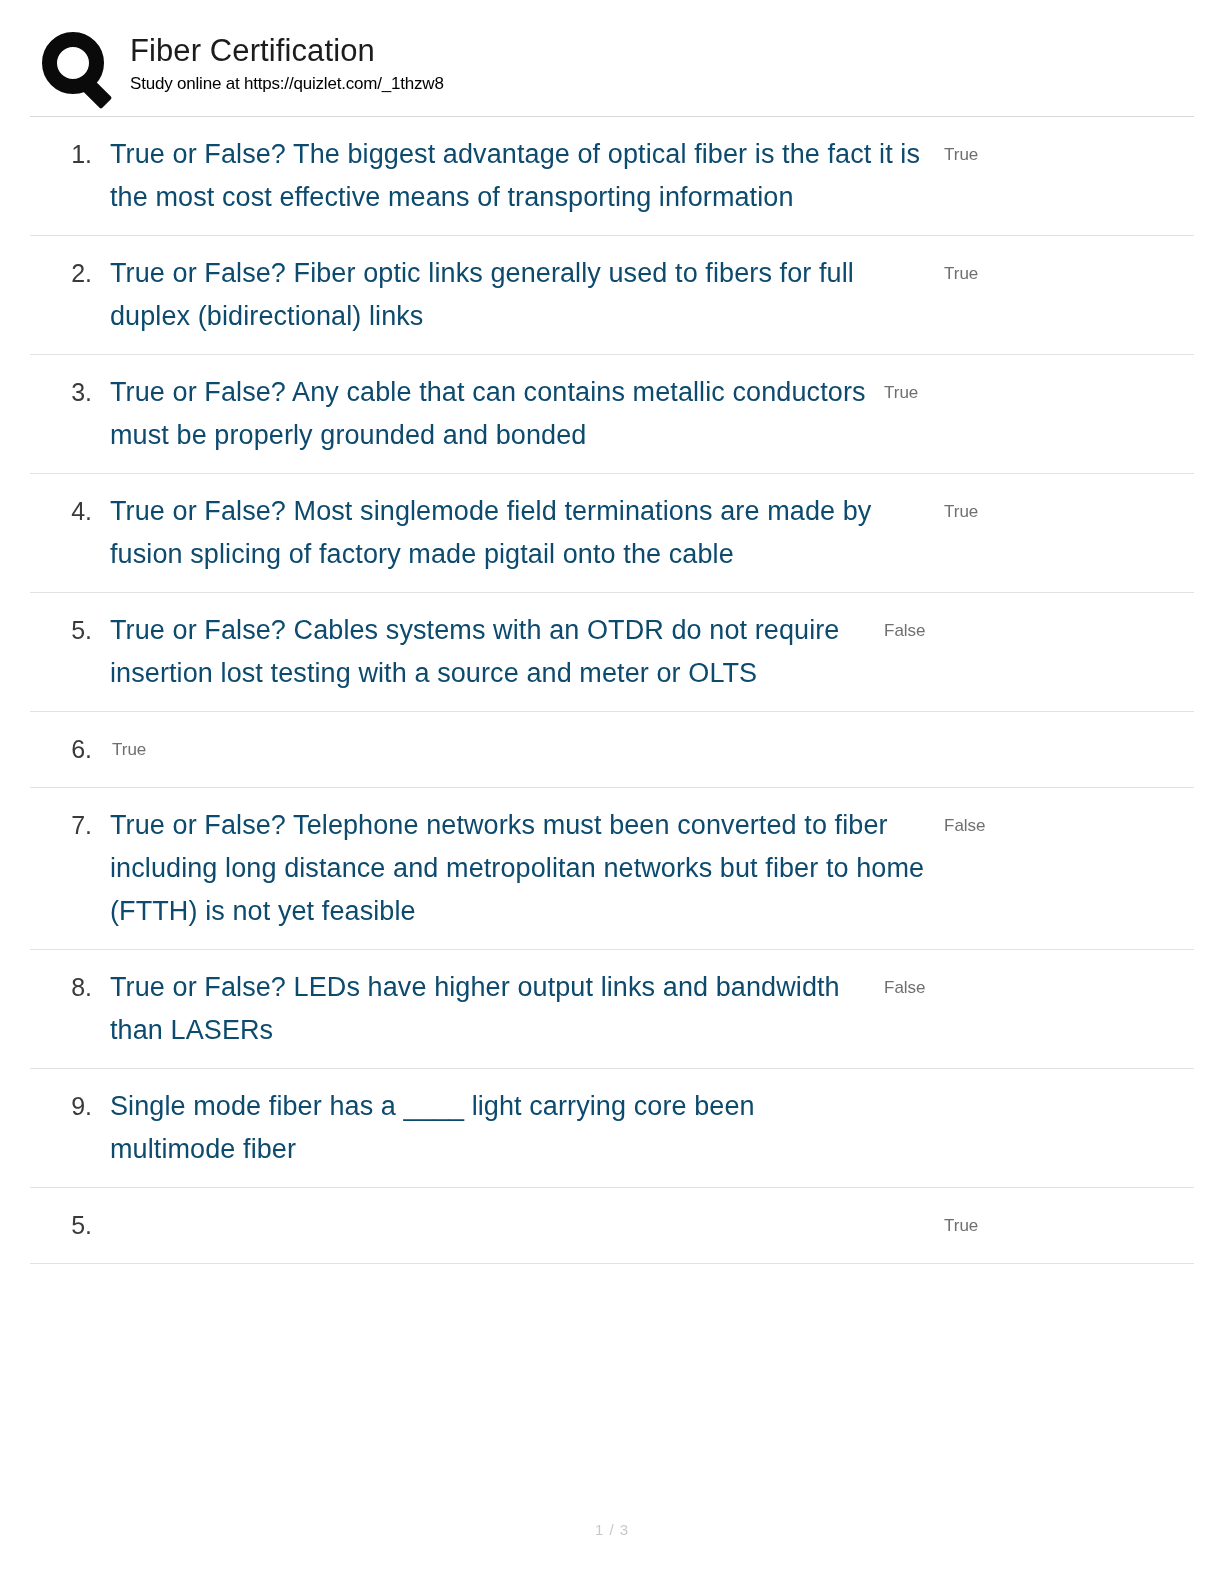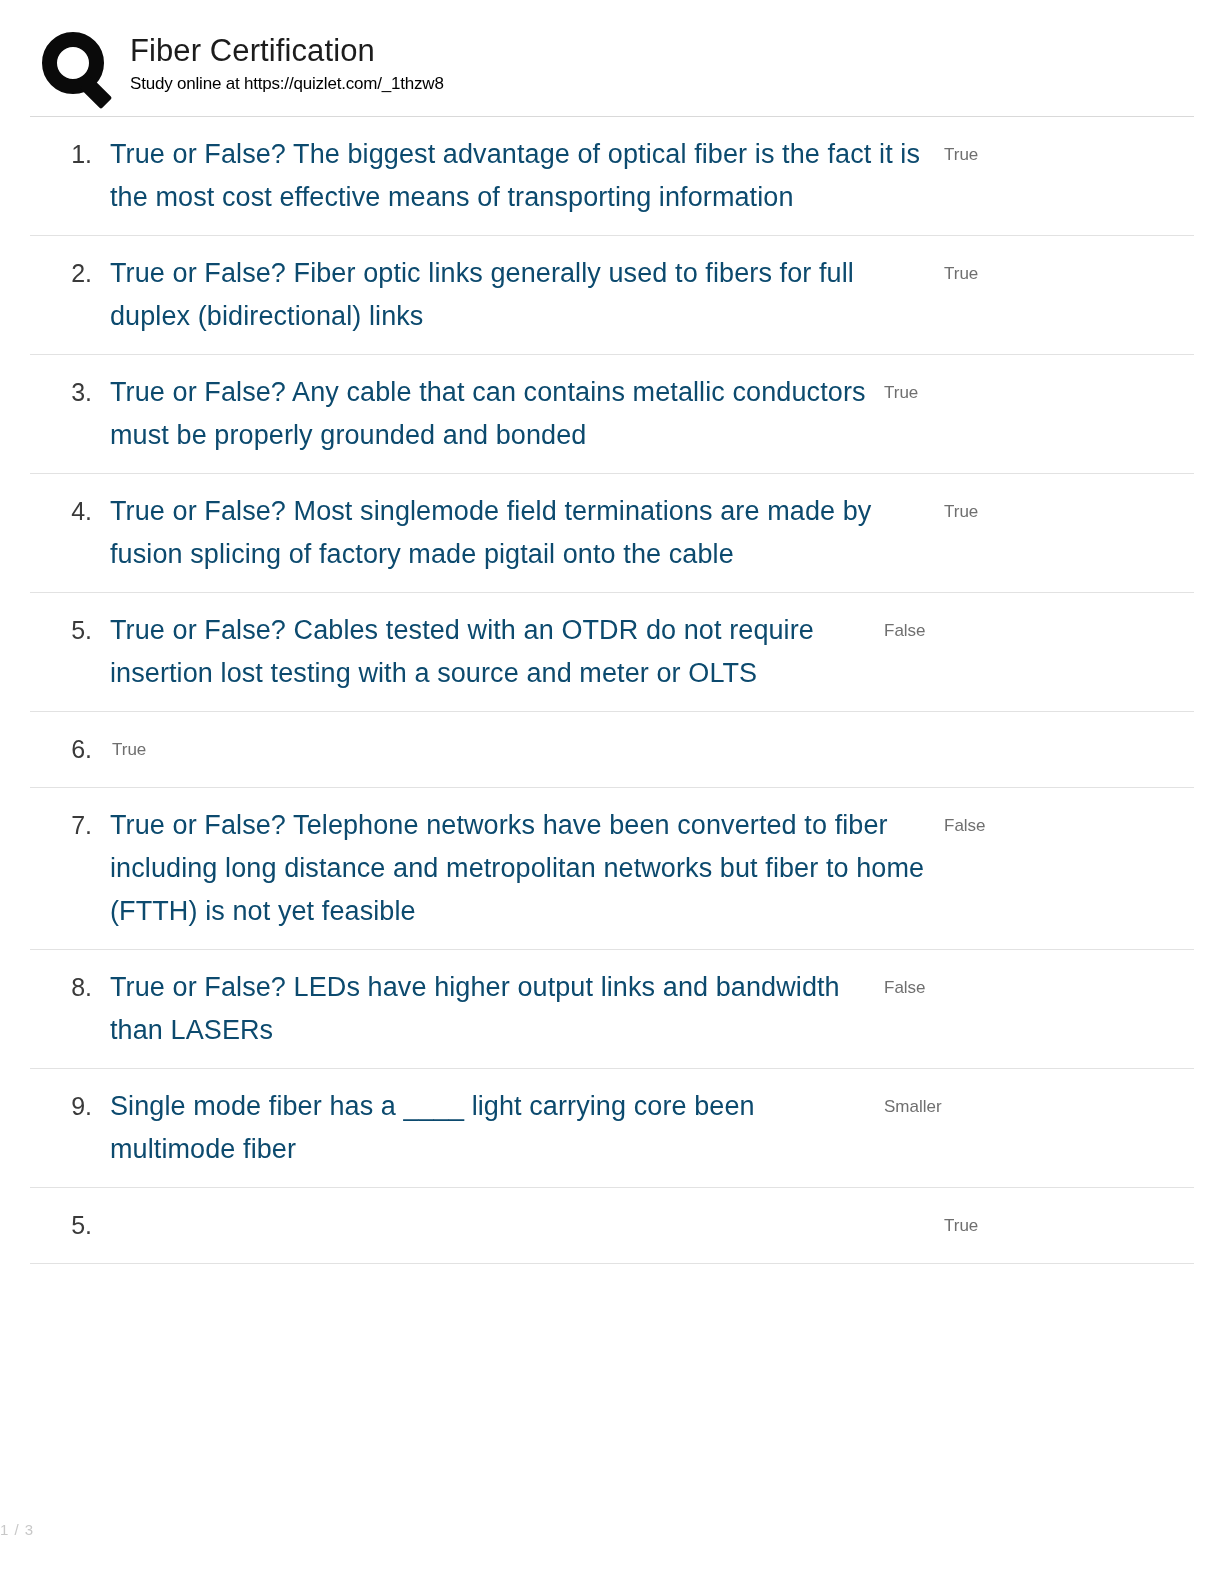--- a/index.html
+++ b/index.html
@@ -114,20 +114,21 @@
   }
 
   
   .qa-row.narrow .qa-term { max-width: 760px; }
 
   .footer {
     position: absolute;
     left: 0;
     right: 0;
     bottom: 46px;
+    text-align: center;
     font-size: 15px;
     color: #c8c8c8;
     letter-spacing: 1px;
   }
 </style>
 </head>
 <body>
 
 <div class="page">
 
@@ -163,45 +164,44 @@
     </div>
 
     <div class="qa-row">
       <div class="qa-num">4.</div>
       <div class="qa-term">True or False? Most singlemode field terminations are made by fusion splicing of factory made pigtail onto the cable</div>
       <div class="qa-def">True</div>
     </div>
 
     <div class="qa-row narrow">
       <div class="qa-num">5.</div>
-      <div class="qa-term">True or False? Cables tested with an OTDR do not require insertion lost testing with a source and meter or OLTS</div>
+      <div class="qa-term">True or False? Cables systems with an OTDR do not require insertion lost testing with a source and meter or OLTS</div>
       <div class="qa-def">False</div>
     </div>
 
     <div class="qa-row narrow">
       <div class="qa-num">6.</div>
       <div class="qa-def">True</div>
     </div>
 
     <div class="qa-row">
       <div class="qa-num">7.</div>
-      <div class="qa-term">True or False? Telephone networks have been converted to fiber including long distance and metropolitan networks but fiber to home (FTTH) is not yet feasible</div>
+      <div class="qa-term">True or False? Telephone networks must been converted to fiber including long distance and metropolitan networks but fiber to home (FTTH) is not yet feasible</div>
       <div class="qa-def">False</div>
     </div>
 
     <div class="qa-row narrow">
       <div class="qa-num">8.</div>
       <div class="qa-term">True or False? LEDs have higher output links and bandwidth than LASERs</div>
       <div class="qa-def">False</div>
     </div>
 
     <div class="qa-row narrow">
       <div class="qa-num">9.</div>
       <div class="qa-term">Single mode fiber has a ____ light carrying core been multimode fiber</div>
-      <div class="qa-def">Smaller</div>
     </div>
 
     <div class="qa-row">
       <div class="qa-num">5.</div>
       <div class="qa-term"></div>
       <div class="qa-def">True</div>
     </div>
 
   </div>
 

